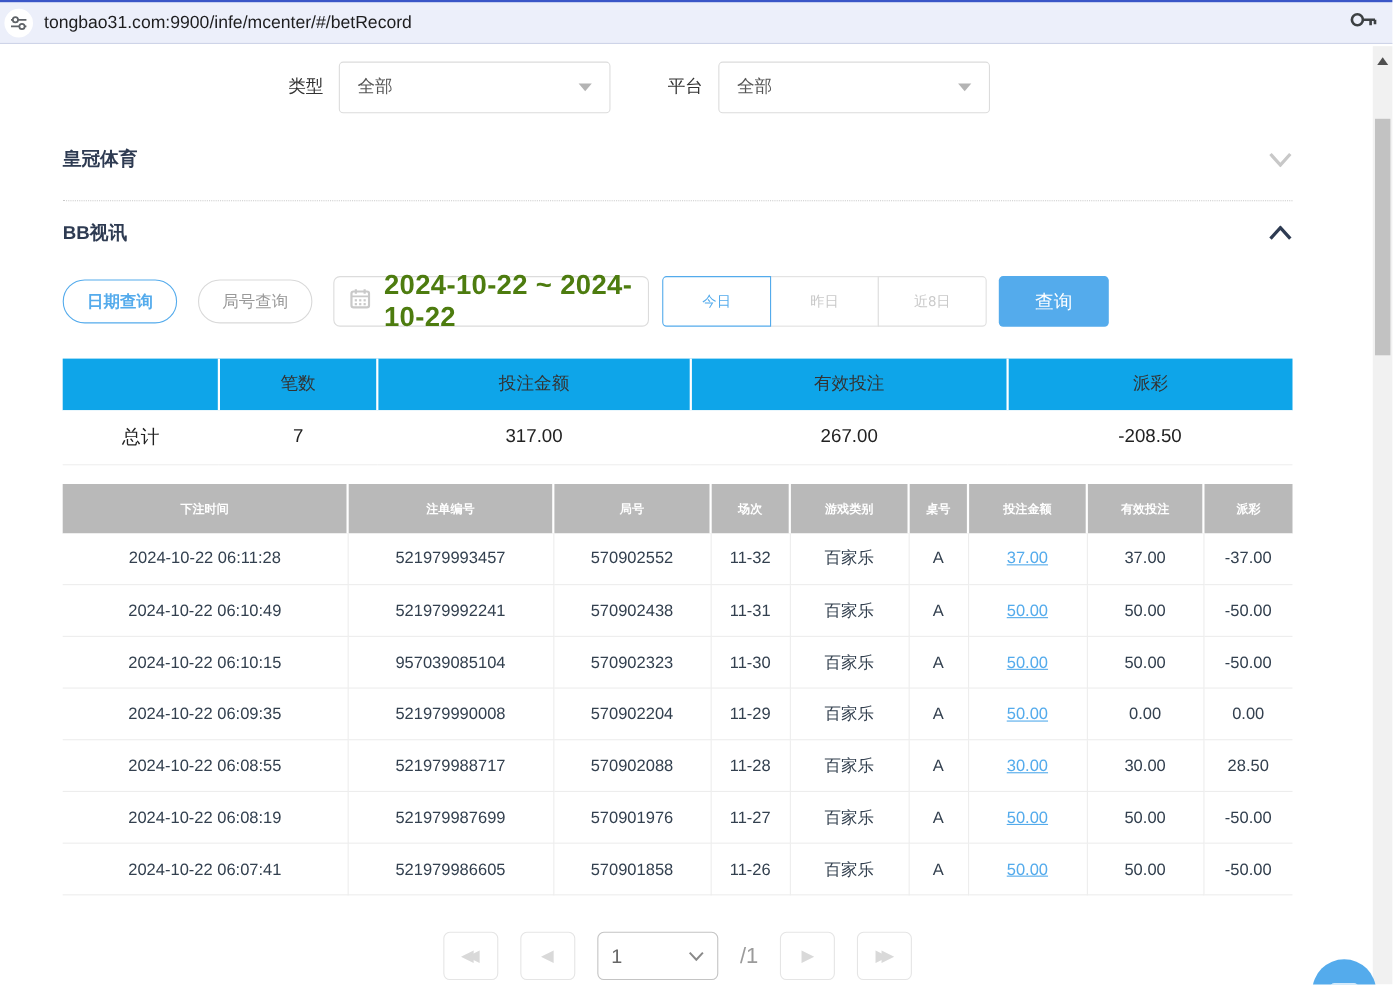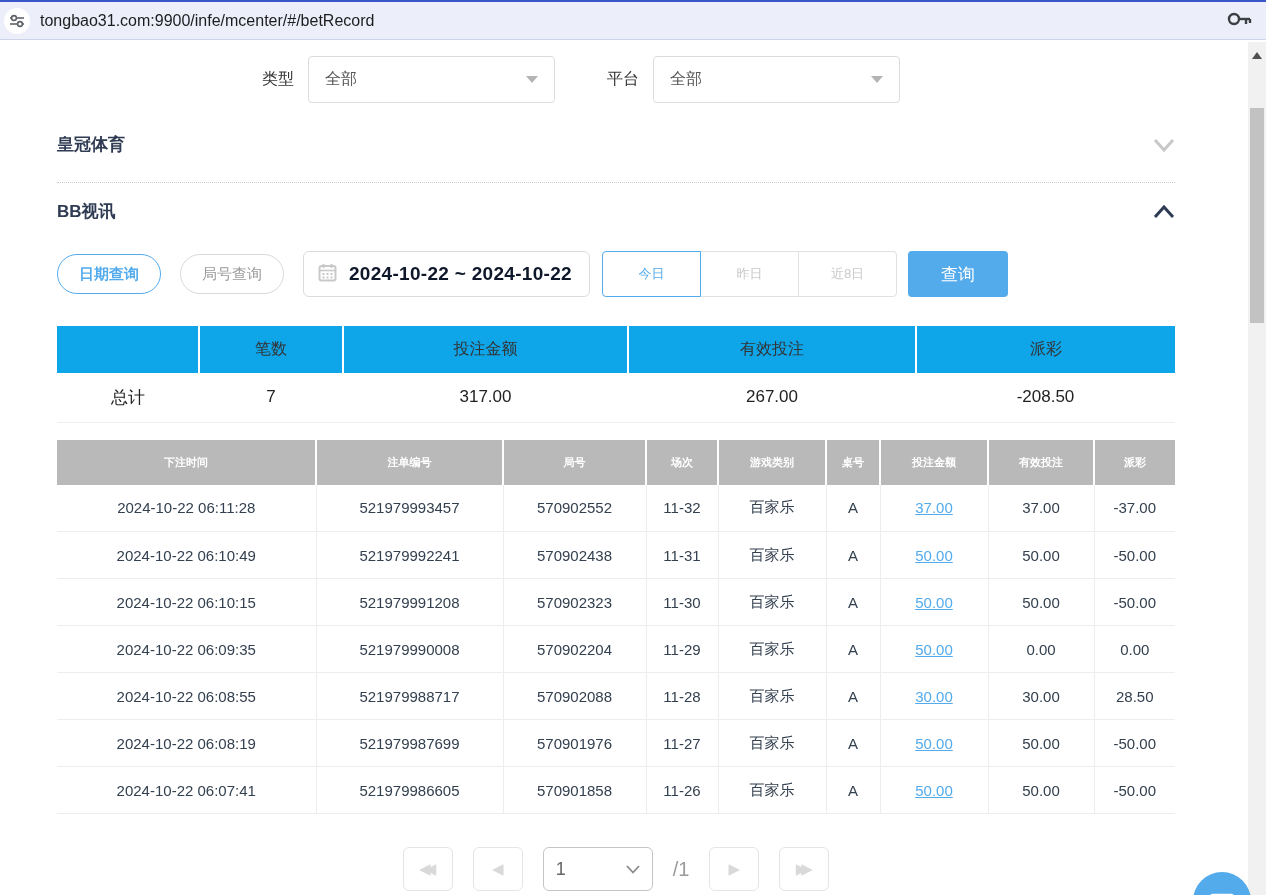--- a/index.html
+++ b/index.html
@@ -47,21 +47,21 @@
 
   
   .toolbar { margin-top:28px; display:flex; align-items:center; }
   .pill { height:40px; width:104px; border-radius:20px; background:#fff; font-size:15px;
           display:flex; align-items:center; justify-content:center; cursor:pointer; }
   .pill-active { border:1px solid #54abec; color:#54abec; font-weight:bold; }
   .pill-idle { border:1px solid #d9d9d9; color:#999; margin-left:19px; }
   .date-input { margin-left:19px; width:287px; height:46px; border:1px solid #dcdcdc; border-radius:6px;
                 display:flex; align-items:center; padding:0 14px; background:#fff; cursor:pointer; }
   .date-input .cal { flex:0 0 auto; margin-right:12px; }
-  .date-input .txt { font-size:19px; font-weight:bold; color:#0f172a; letter-spacing:0.3px; }
+  .date-input .txt { font-size:25px; font-weight:bold; color:#4d7c0f; letter-spacing:0.3px; }
   .seg-group { margin-left:12px; display:flex; }
   .seg { width:99px; height:46px; background:#fff; border:1px solid #e0e0e0; font-size:13px;
          color:#c9c9c9; display:flex; align-items:center; justify-content:center;
          margin-left:-1px; cursor:pointer; }
   .seg:first-child { margin-left:0; border-radius:4px 0 0 4px; }
   .seg:last-child { border-radius:0 4px 4px 0; }
   .seg-active { border:1px solid #54abec; color:#54abec; z-index:1; }
   .query-btn { margin-left:11px; width:100px; height:46px; background:#54abec; color:#fff;
                border:none; border-radius:4px; font-size:17px; cursor:pointer;
                font-family:inherit; }
@@ -256,21 +256,21 @@
             <td>570902438</td>
             <td>11-31</td>
             <td>百家乐</td>
             <td>A</td>
             <td><a class="amount-link">50.00</a></td>
             <td>50.00</td>
             <td class="neg">-50.00</td>
           </tr>
           <tr>
             <td>2024-10-22 06:10:15</td>
-            <td>521979991208</td>
+            <td>957039085104</td>
             <td>570902323</td>
             <td>11-30</td>
             <td>百家乐</td>
             <td>A</td>
             <td><a class="amount-link">50.00</a></td>
             <td>50.00</td>
             <td class="neg">-50.00</td>
           </tr>
           <tr>
             <td>2024-10-22 06:09:35</td>

